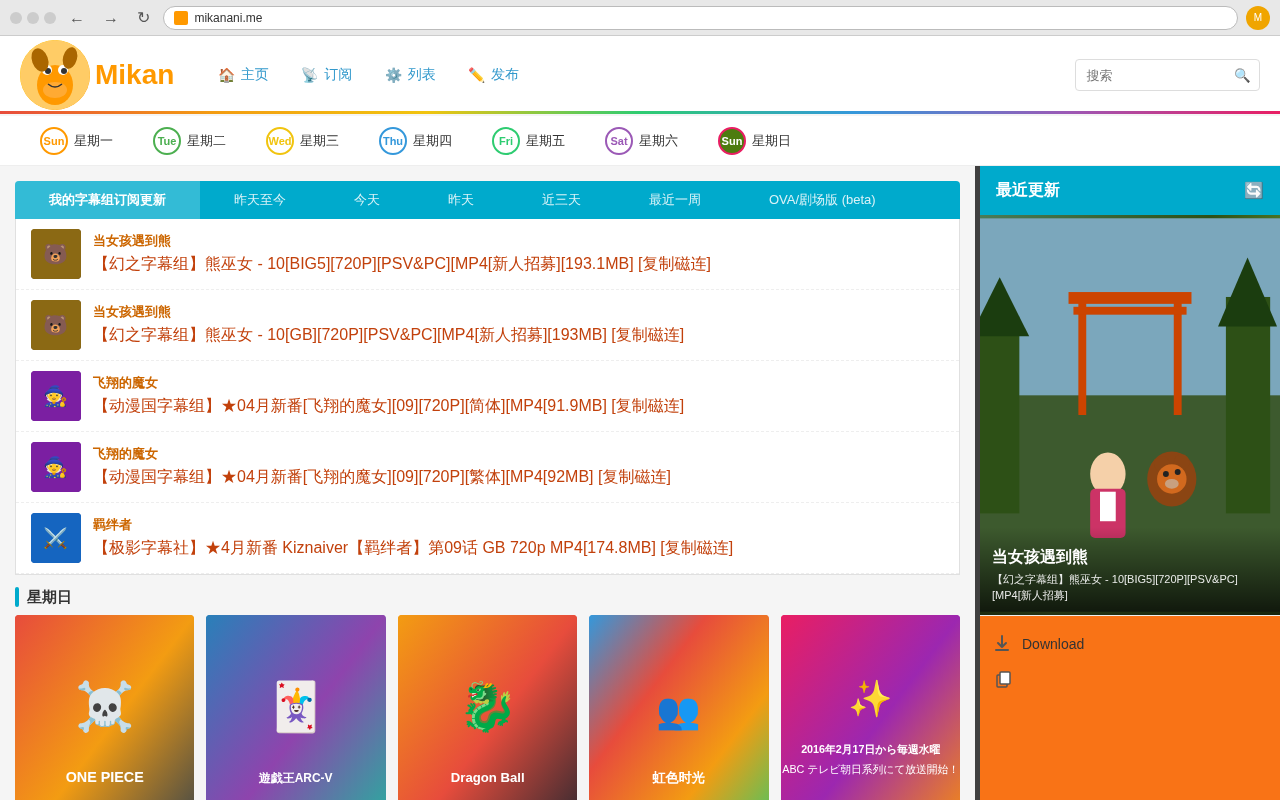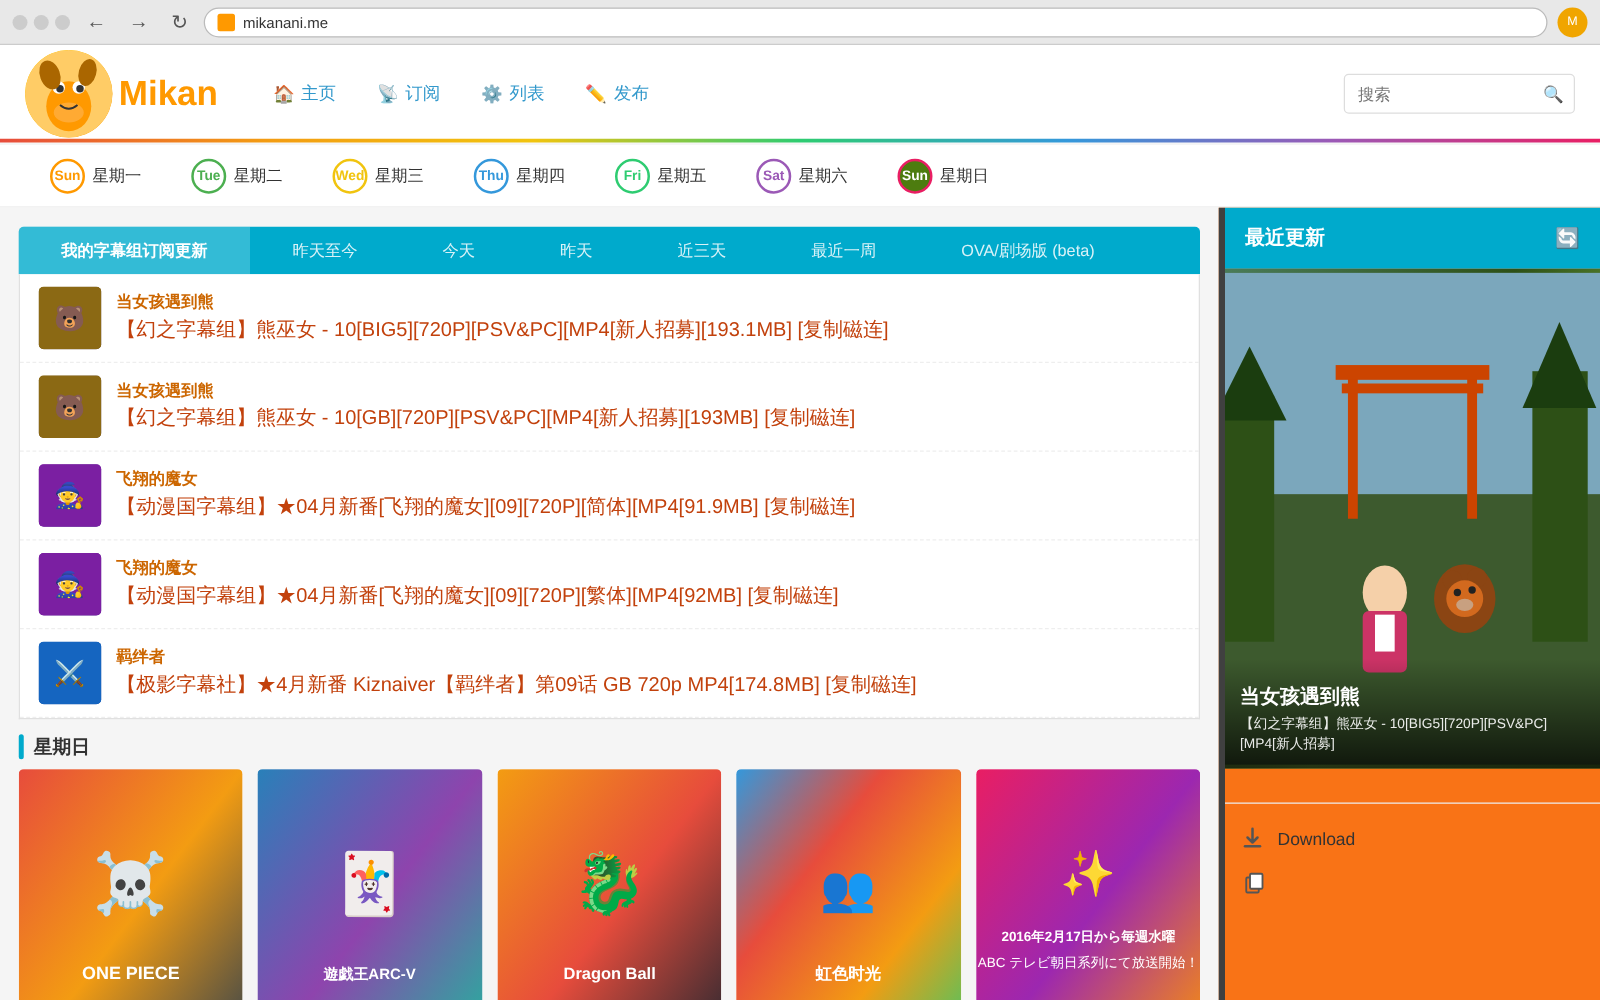--- a/index.html
+++ b/index.html
@@ -246,21 +246,20 @@
     }
     .panel-anime-title {
       font-size: 16px; font-weight: bold; margin-bottom: 4px;
     }
     .panel-anime-desc {
       font-size: 11px; color: rgba(255,255,255,0.9); line-height: 1.4;
     }
     .panel-actions {
       padding: 10px 12px;
       border-top: 1px solid #eee;
-      margin-top: 27px;
     }
     .panel-action-item {
       display: flex;
       align-items: center;
       gap: 10px;
       padding: 8px 0;
       cursor: pointer;
       color: #333;
       font-size: 14px;
     }

